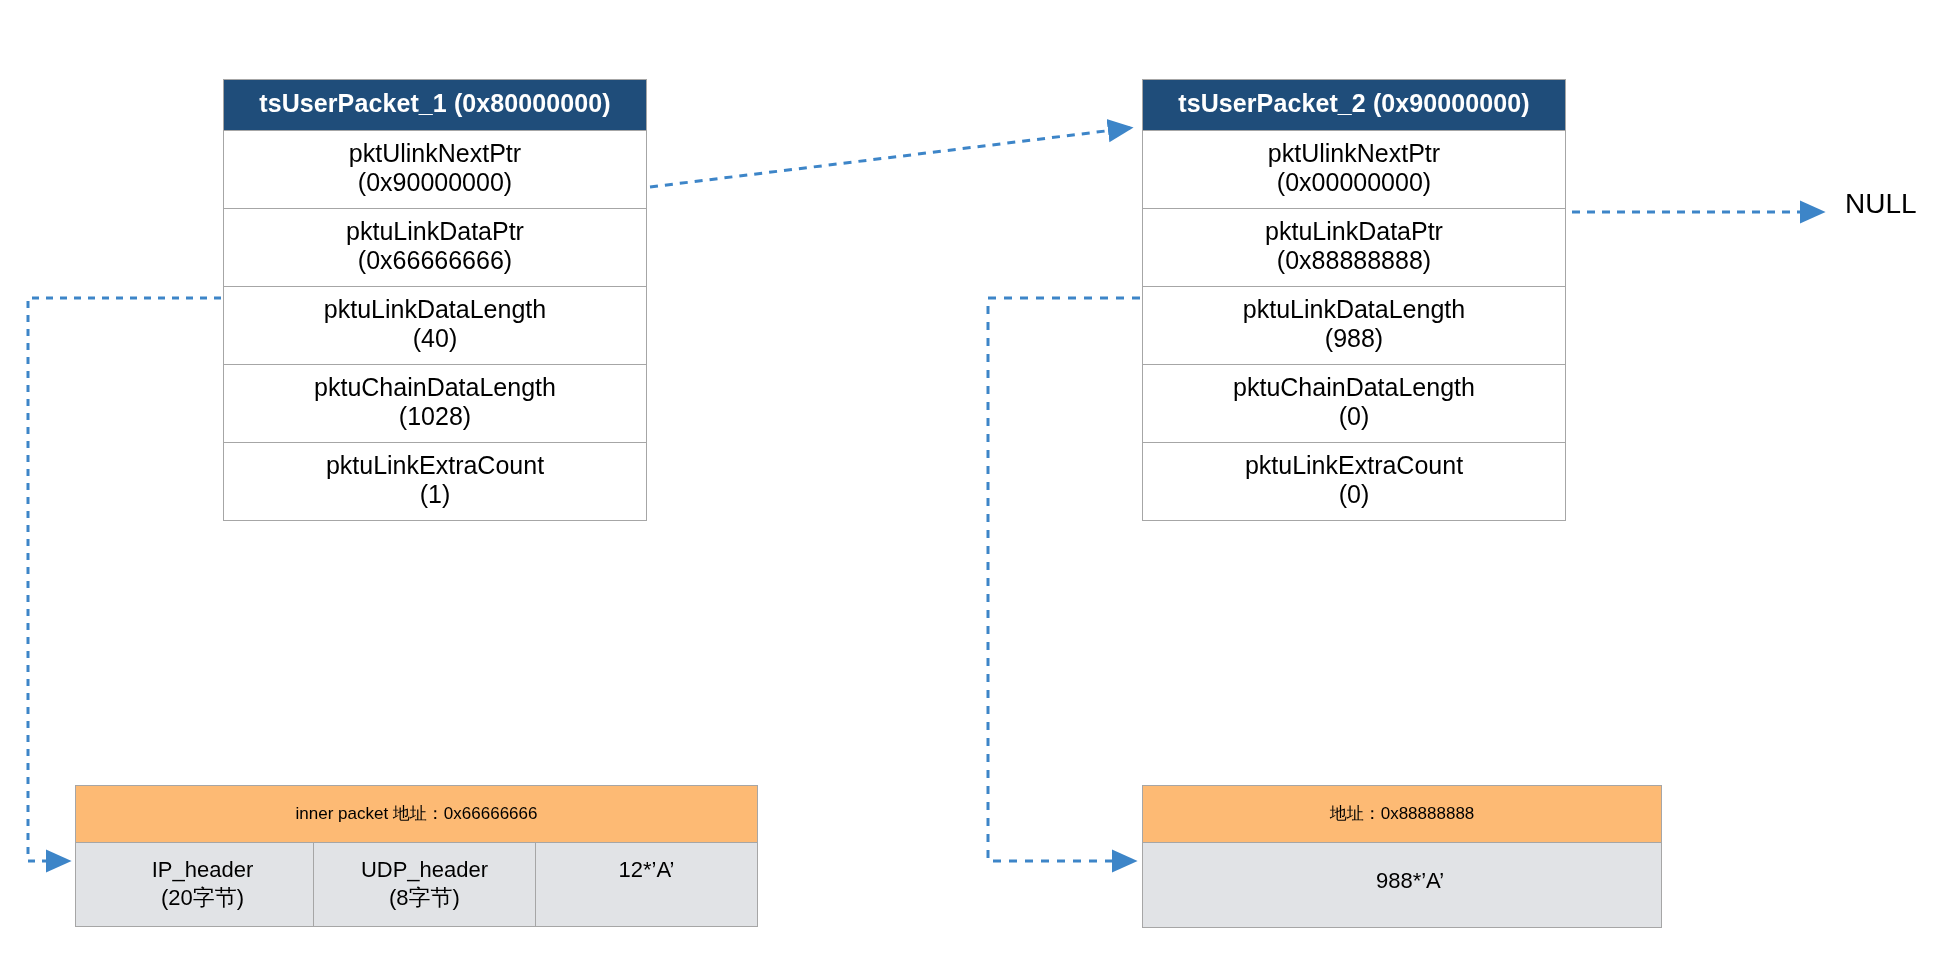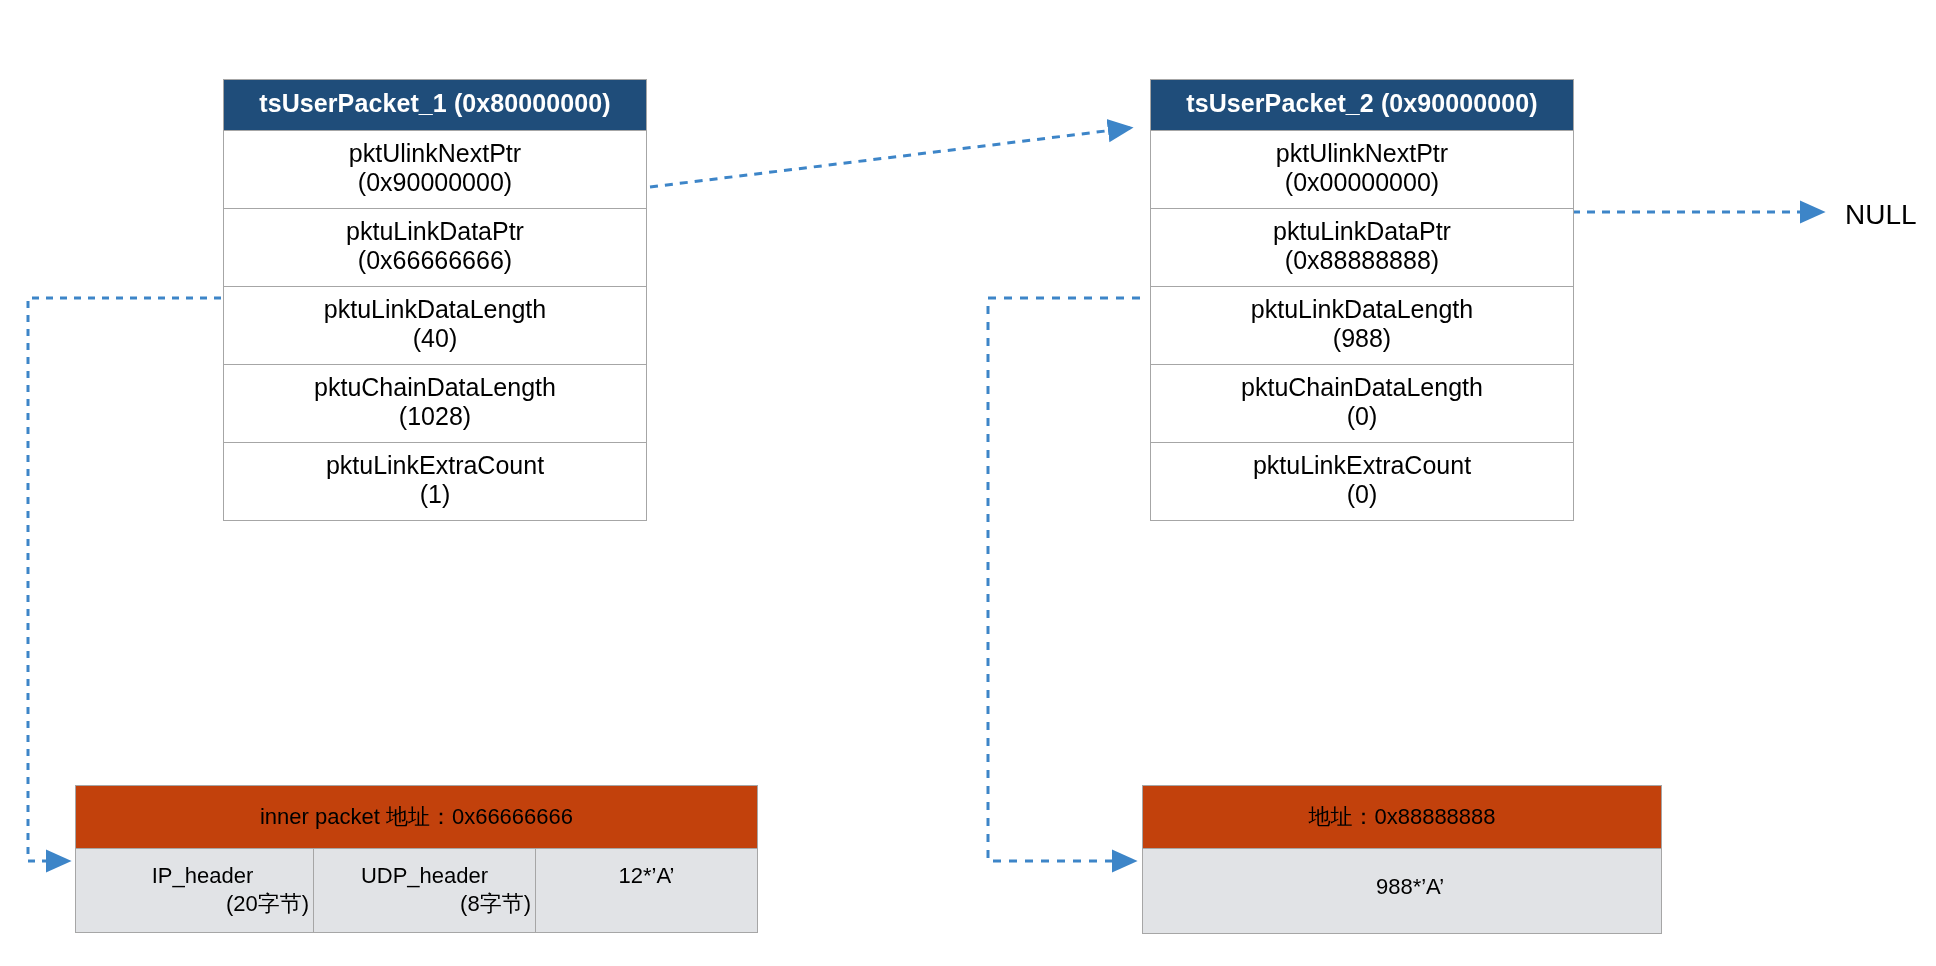--- a/index.html
+++ b/index.html
@@ -47,64 +47,63 @@
     color: #000000;
     font-size: 25px;
     line-height: 1.18;
     padding: 8px 4px 10px 4px;
     background: #ffffff;
   }
   .struct-row .rname { display: block; }
   .struct-row .rval  { display: block; }
 
   #struct-left  { left: 223px; top: 79px;  width: 424px; }
-  #struct-right { left: 1142px; top: 79px; width: 424px; margin-left: 8px; }
+  #struct-right { left: 1142px; top: 79px; width: 424px; }
 
   
   #null-label {
     position: absolute;
     left: 1845px;
     top: 188px;
     font-size: 28px;
     color: #000000;
     white-space: nowrap;
-    margin-top: 11px;
   }
 
   
   .buffer {
     position: absolute;
     border: 1px solid #a6a6a6;
     background: #ffffff;
   }
   .buffer-title {
     text-align: center;
-    font-size: 22px;
+    font-size: 17px;
     color: #000000;
     padding: 18px 6px 18px 6px;
-    background: #c2410c;
+    background: #fdba74;
     line-height: 1.2;
   }
   .buffer-cells {
     display: flex;
     border-top: 1px solid #a6a6a6;
     background: #e1e3e6;
   }
   .buffer-cell {
     flex: 1 1 0;
     text-align: center;
     font-size: 22px;
     color: #000000;
     padding: 13px 4px 15px 4px;
     line-height: 1.25;
     border-left: 1px solid #a6a6a6;
   }
   .buffer-cell:first-child { border-left: none; margin-left: 16px; }
   .buffer-cell .l1 { display: block; }
-  .buffer-cell .l2 { display: block; text-align: right; }
+  .buffer-cell .l2 { display: block; }
 
   #buffer-left  { left: 75px;  top: 785px; width: 683px; }
   #buffer-right { left: 1142px; top: 785px; width: 520px; }
   #buffer-right .buffer-cell { padding: 24px 4px 32px 4px; }
 </style>
 </head>
 <body>
 
 <div id="canvas">
 

